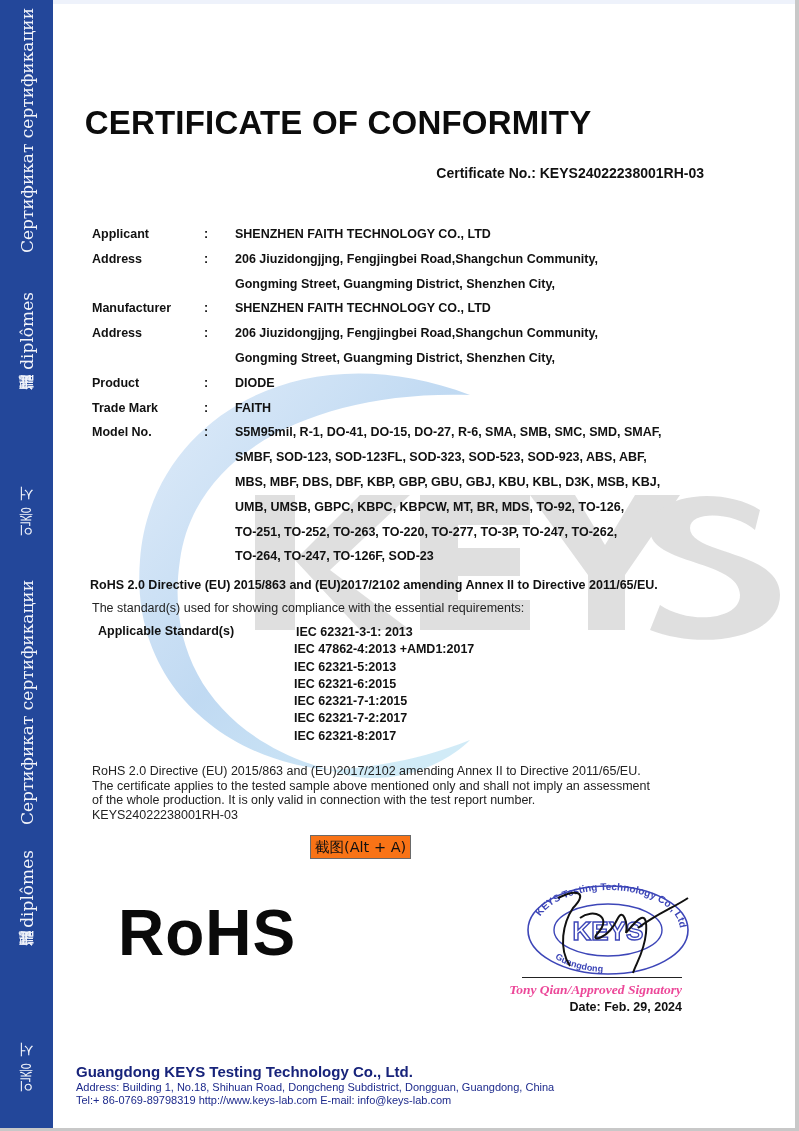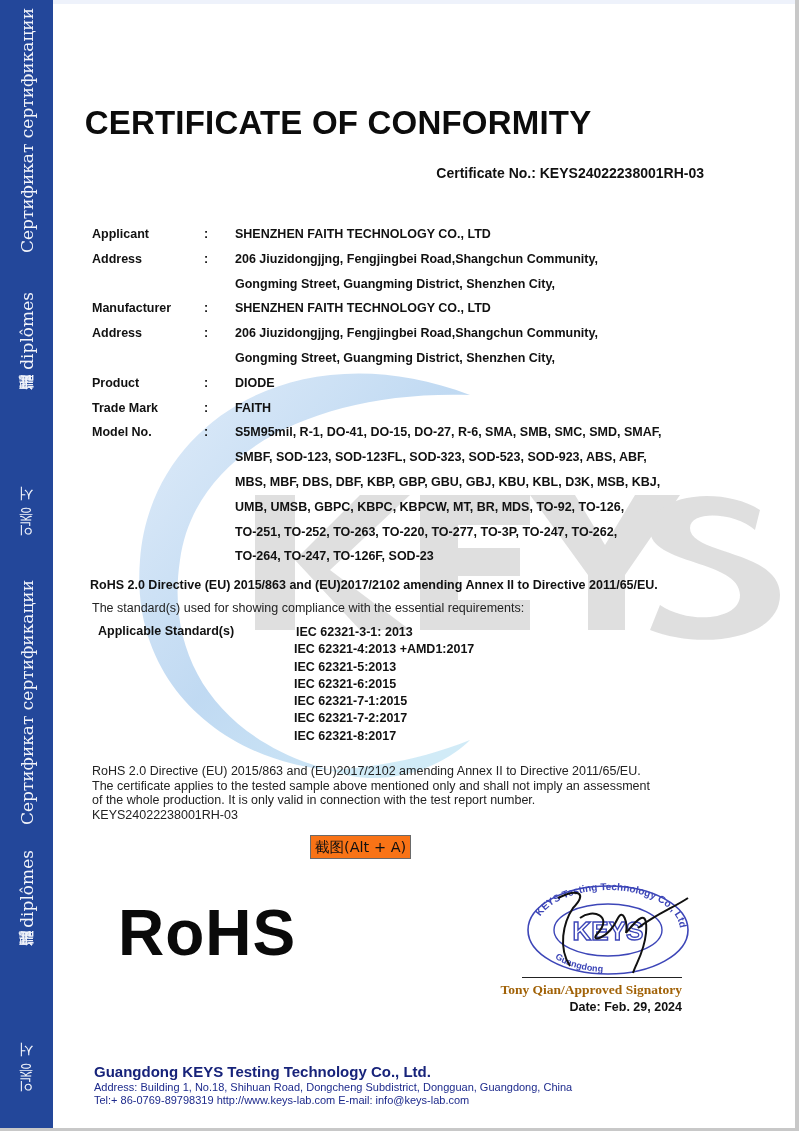--- a/index.html
+++ b/index.html
@@ -36,24 +36,24 @@
 
   .para { position: absolute; left: 92px; top: 764px; width: 640px; font-size: 12.5px; line-height: 14.6px; color: #222; }
   .para span { display: block; white-space: nowrap; }
 
   .tooltip { position: absolute; left: 310px; top: 835px; height: 24px; padding: 1px 4px; background: #f97316; border: 1px solid #6a6a6a; font-family: "DejaVu Sans", sans-serif; font-size: 14.5px; color: #111; line-height: 20px; }
 
   .rohs-logo { position: absolute; left: 118px; top: 893px; font-size: 64px; font-weight: bold; color: #0a0a0a; letter-spacing: 1px; line-height: 80px; }
 
   .stamp { position: absolute; left: 518px; top: 878px; width: 180px; height: 100px; }
   .sig-line { position: absolute; left: 522px; top: 977px; width: 160px; height: 1px; background: #222; }
-  .signatory { position: absolute; right: 117px; top: 982px; font-family: "Liberation Serif", serif; font-weight: bold; font-size: 13.5px; color: #a16207; }
+  .signatory { position: absolute; right: 117px; top: 982px; font-family: "Liberation Serif", serif; font-weight: bold; font-size: 13.5px; color: #ec4899; font-style: italic; }
   .date { position: absolute; right: 117px; top: 1000px; font-size: 12.5px; font-weight: bold; color: #111; }
 
-  .footer { position: absolute; left: 94px; top: 1063px; }
+  .footer { position: absolute; left: 76px; top: 1063px; }
   .footer .company { font-size: 15px; font-weight: bold; color: #17237a; line-height: 18px; }
   .footer .addr, .footer .contact { font-size: 11px; color: #1d2a8c; line-height: 13px; }
 </style>
 </head>
 <body>
 
 <div class="page">
   <div class="top-strip"></div>
 
   <div class="sidebar">
@@ -165,21 +165,21 @@
         <span class="line">TO-264, TO-247, TO-126F, SOD-23</span>
       </div>
     </div>
   </div>
 
   <div class="rohs-line">RoHS 2.0 Directive (EU) 2015/863 and (EU)2017/2102 amending Annex II to Directive 2011/65/EU.</div>
   <div class="std-intro">The standard(s) used for showing compliance with the essential requirements:</div>
   <div class="std-label">Applicable Standard(s)</div>
   <div class="std-list">
     <div>IEC 62321-3-1: 2013</div>
-    <div>IEC 62321-4:2013 +AMD1:2017</div>
+    <div>IEC 47862-4:2013 +AMD1:2017</div>
     <div>IEC 62321-5:2013</div>
     <div>IEC 62321-6:2015</div>
     <div>IEC 62321-7-1:2015</div>
     <div>IEC 62321-7-2:2017</div>
     <div>IEC 62321-8:2017</div>
   </div>
 
   <div class="para">
     <span>RoHS 2.0 Directive (EU) 2015/863 and (EU)2017/2102 amending Annex II to Directive 2011/65/EU.</span>
     <span>The certificate applies to the tested sample above mentioned only and shall not imply an assessment</span>

